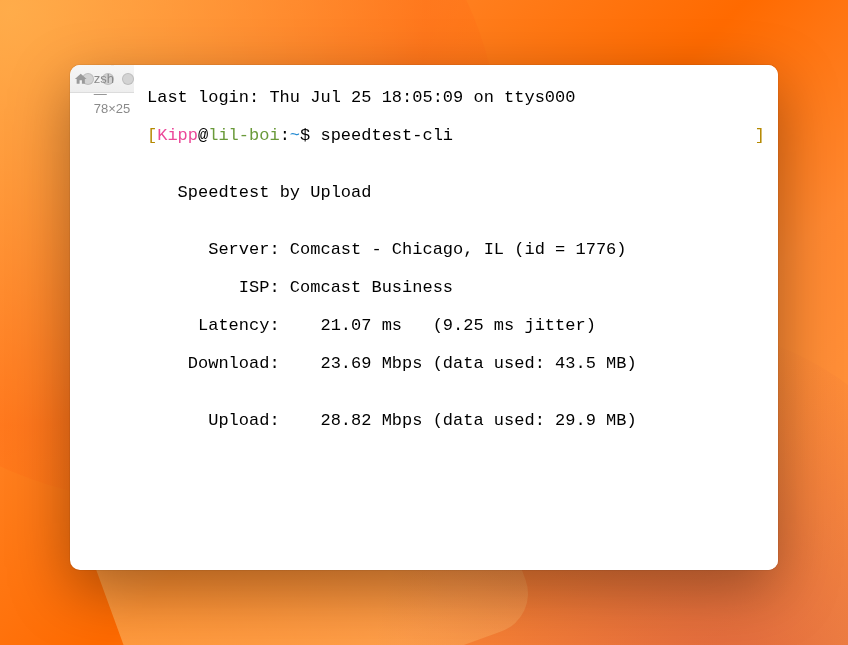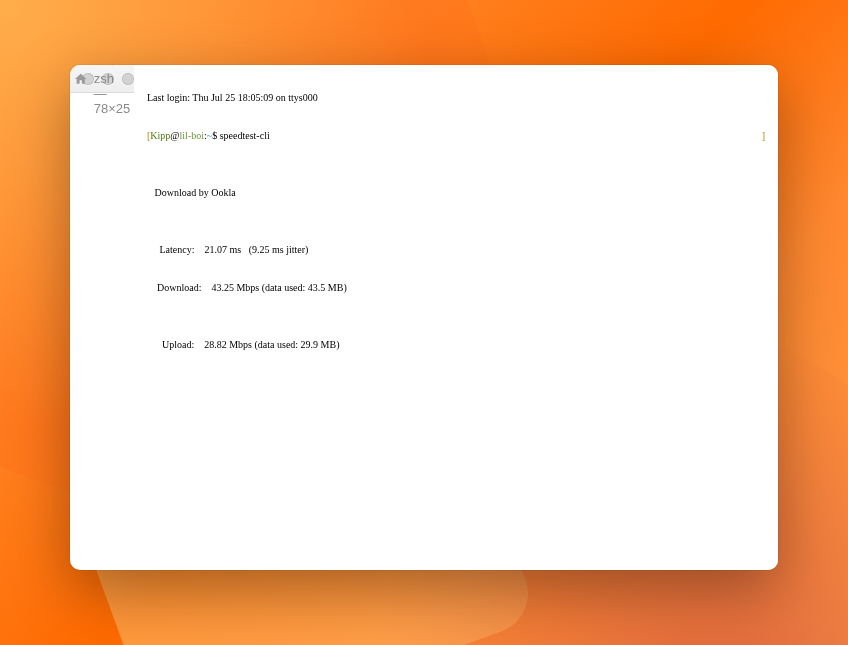--- a/index.html
+++ b/index.html
@@ -90,33 +90,33 @@
     .home-icon svg {
       width: 14px;
       height: 14px;
       fill: #9a9a9a;
       display: block;
     }
     .terminal-body {
       flex: 1;
       background: #ffffff;
       padding: 4px 13px;
-      font-family: Liberation Serif, serif;
-      font-size: 10px;
+      font-family: Liberation Mono, monospace;
+      font-size: 17px;
       line-height: 19px;
       color: #000000;
       white-space: pre;
       overflow: hidden;
     }
     .line {
       white-space: pre-wrap;
       word-break: break-all;
     }
     .user {
-      color: #4d7c0f;
+      color: #ec4899;
     }
     .at {
       color: #000000;
     }
     .host {
       color: #6a9a3a;
     }
     .path {
       color: #268bd2;
     }
@@ -151,23 +151,25 @@
             <path d="M10 20v-6h4v6h5v-8h3L12 3 2 12h3v8z"></path>
           </svg>
       </span>
       <span>Kipp — -zsh — 78×25</span>
     </div>
   </div>
   <div class="terminal-body">
 <div class="line">Last login: Thu Jul 25 18:05:09 on ttys000</div>
 <div class="line"><span class="bracket">[</span><span class="user">Kipp</span><span class="at">@</span><span class="host">lil-boi</span><span>:</span><span class="path">~</span><span class="dollar">$ </span><span>speedtest-cli</span><span class="right-bracket">]</span></div>
 <div class="line"></div>
-<div class="line">   Download by Ookla</div>
+<div class="line">   Speedtest by Upload</div>
 <div class="line"></div>
+<div class="line">      Server: Comcast - Chicago, IL (id = 1776)</div>
+<div class="line">         ISP: Comcast Business</div>
 <div class="line">     Latency:    21.07 ms   (9.25 ms jitter)</div>
-<div class="line">    Download:    43.25 Mbps (data used: 43.5 MB)</div>
+<div class="line">    Download:    23.69 Mbps (data used: 43.5 MB)</div>
 <div class="line"></div>
 <div class="line">      Upload:    28.82 Mbps (data used: 29.9 MB)</div>
 <div class="line"></div>
 
 
   </div>
 </div>
 
 </body></html>

